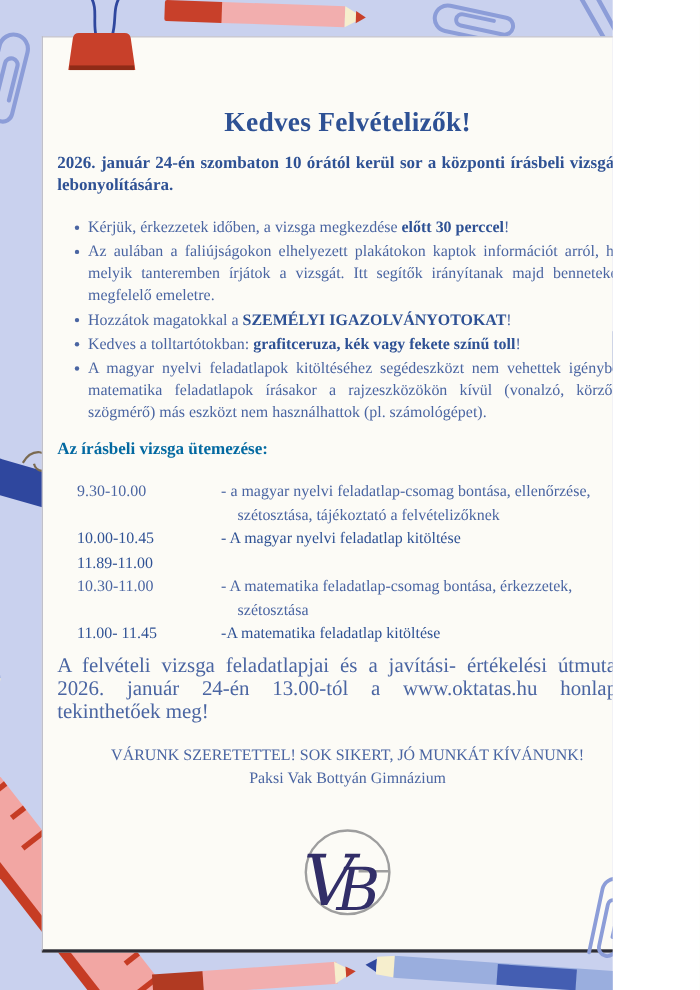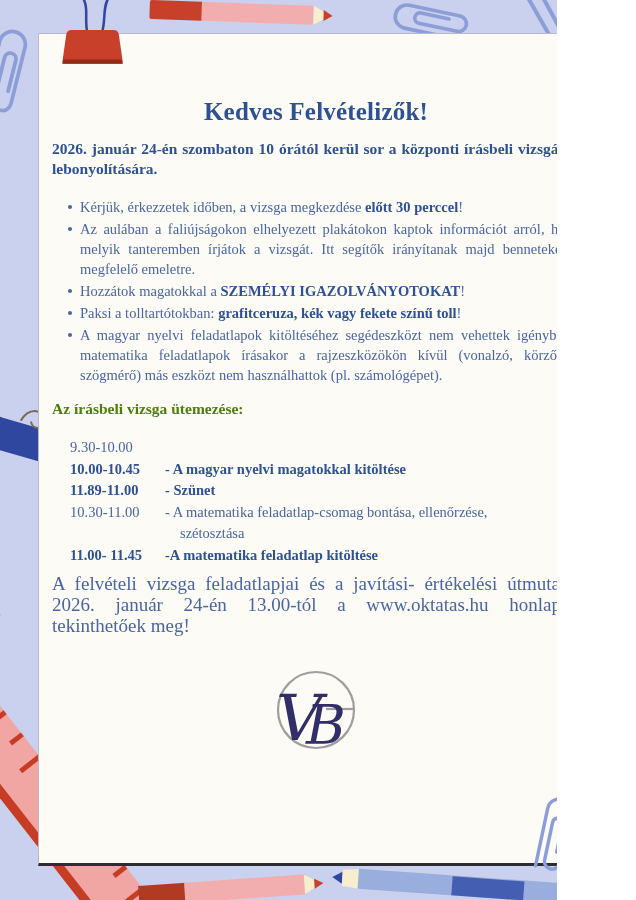--- a/index.html
+++ b/index.html
@@ -30,28 +30,28 @@
   .bullet{
     position:relative;padding-left:28px;font-size:14.5px;line-height:20px;
     text-align:justify;margin-bottom:2px;
   }
   .bullet::before{
     content:"";position:absolute;left:16px;top:8px;width:4px;height:4px;
     border-radius:50%;background:#4a65a2;
   }
   .bullet b{color:#2e5194;}
   .sched-heading{
-    margin-top:15px;font-weight:bold;font-size:15.5px;color:#4d7c0f;
+    margin-top:15px;font-weight:bold;font-size:15.5px;color:#0369a1;
   }
   .schedule{margin-top:19px;font-size:14.5px;line-height:21.5px;}
-  .srow{display:flex;}
+  .srow{display:flex;gap:36px;}
   .srow .time{flex:0 0 95px;margin-left:18px;white-space:nowrap;}
   .srow .desc{flex:1;}
   .srow .desc .l2{display:block;padding-left:15px;}
-  .srow.bold{font-weight:bold;color:#2e5194;}
+  .srow.bold{font-weight:normal;color:#2e5194;}
   .footer-info{margin-top:7px;font-size:19px;line-height:21px;text-align:justify;}
   .footer-info .line{text-align:justify;}
   .closing{margin-top:19px;text-align:center;font-size:14.5px;line-height:21px;}
   .logo-wrap{margin-top:26px;display:flex;justify-content:center;}
   .logo-wrap svg{display:block;}
 </style>
 </head>
 <body>
 
 <div id="stage">
@@ -163,52 +163,56 @@
 
   <div id="card">
     <div class="title">Kedves Felvételizők!</div>
 
     <div class="intro">2026. január 24-én szombaton 10 órától kerül sor a központi írásbeli vizsgátok lebonyolítására.</div>
 
     <div class="bullets">
       <div class="bullet"><span>Kérjük, érkezzetek időben, a vizsga megkezdése </span><b>előtt 30 perccel</b><span>!</span></div>
       <div class="bullet"><span>Az aulában a faliújságokon elhelyezett plakátokon kaptok információt arról, hogy melyik tanteremben írjátok a vizsgát. Itt segítők irányítanak majd benneteket a megfelelő emeletre.</span><b></b><span></span></div>
       <div class="bullet"><span>Hozzátok magatokkal a </span><b>SZEMÉLYI IGAZOLVÁNYOTOKAT</b><span>!</span></div>
-      <div class="bullet"><span>Paksi a tolltartótokban: </span><b>grafitceruza, kék vagy fekete színű toll</b><span>!</span></div>
+      <div class="bullet"><span>Kedves a tolltartótokban: </span><b>grafitceruza, kék vagy fekete színű toll</b><span>!</span></div>
       <div class="bullet"><span>A magyar nyelvi feladatlapok kitöltéséhez segédeszközt nem vehettek igénybe, a matematika feladatlapok írásakor a rajzeszközökön kívül (vonalzó, körző és szögmérő) más eszközt nem használhattok (pl. számológépet).</span><b></b><span></span></div>
     </div>
 
     <div class="sched-heading">Az írásbeli vizsga ütemezése:</div>
 
     <div class="schedule">
       <div class="srow">
         <span class="time">9.30-10.00</span>
+        <span class="desc"><span>- a magyar nyelvi feladatlap-csomag bontása, ellenőrzése,</span><span class="l2">szétosztása, tájékoztató a felvételizőknek</span></span>
       </div>
       <div class="srow bold">
         <span class="time">10.00-10.45</span>
-        <span class="desc"><span>- A magyar nyelvi magatokkal kitöltése</span></span>
+        <span class="desc"><span>- A magyar nyelvi feladatlap kitöltése</span></span>
       </div>
       <div class="srow bold">
         <span class="time">11.89-11.00</span>
-        <span class="desc"><span>- Szünet</span></span>
       </div>
       <div class="srow">
         <span class="time">10.30-11.00</span>
-        <span class="desc"><span>- A matematika feladatlap-csomag bontása, ellenőrzése,</span><span class="l2">szétosztása</span></span>
+        <span class="desc"><span>- A matematika feladatlap-csomag bontása, érkezzetek,</span><span class="l2">szétosztása</span></span>
       </div>
       <div class="srow bold">
         <span class="time">11.00- 11.45</span>
         <span class="desc"><span>-A matematika feladatlap kitöltése</span></span>
       </div>
     </div>
 
     <div class="footer-info">
       <div class="line">A felvételi vizsga feladatlapjai és a javítási- értékelési útmutatói 2026. január 24-én 13.00-tól a www.oktatas.hu honlapon tekinthetőek meg!</div>
     </div>
 
+    <div class="closing">
+      <div>VÁRUNK SZERETETTEL! SOK SIKERT, JÓ MUNKÁT KÍVÁNUNK!</div>
+      <div>Paksi Vak Bottyán Gimnázium</div>
+    </div>
 
     <div class="logo-wrap">
       <svg width="124" height="104" viewBox="0 0 124 104">
         <circle cx="62" cy="48" r="38" fill="none" stroke="#9e9e9e" stroke-width="2.2"></circle>
         <line x1="100" y1="47" x2="72" y2="47" stroke="#9e9e9e" stroke-width="2.2"></line>
         <text x="22" y="78" font-family="'DejaVu Serif',serif" font-style="italic" font-size="64" fill="#322e68">V</text>
         <text x="52" y="82" font-family="'DejaVu Serif',serif" font-style="italic" font-size="54" fill="#322e68">B</text>
       </svg>
     </div>
   </div>

